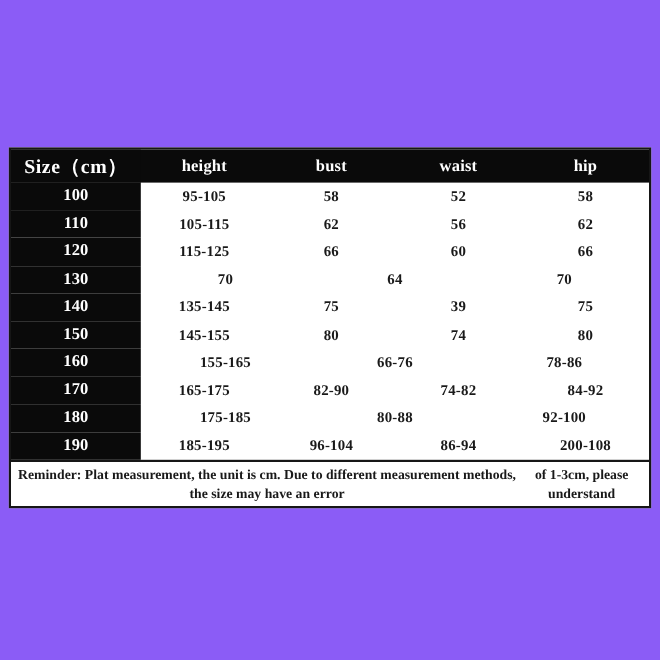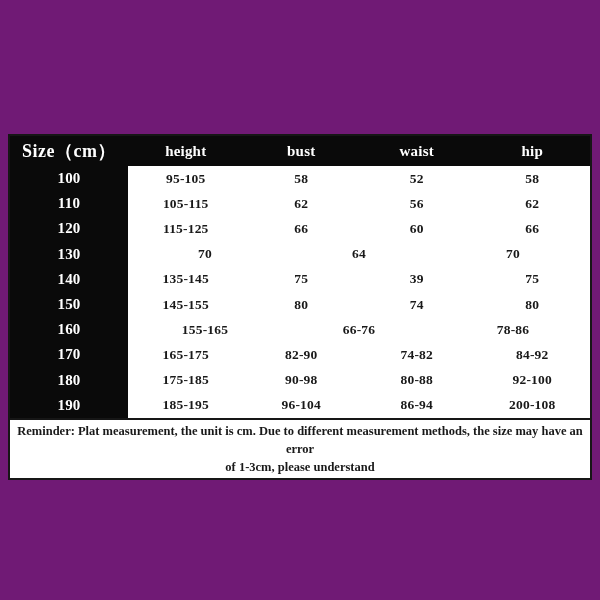--- a/index.html
+++ b/index.html
@@ -4,21 +4,21 @@
 <style>
   html, body {
     margin: 0;
     padding: 0;
     background: #ffffff;
   }
   .stage {
     position: relative;
     width: 600px;
     height: 600px;
-    background: #701a75;
+    background: #8b5cf6;
     font-family: "Liberation Serif", "DejaVu Serif", serif;
     overflow: hidden;
   }
   .size-table {
     position: absolute;
     left: 8px;
     top: 134px;
     width: 584px;
     box-sizing: border-box;
     border: 2px solid #161616;
@@ -59,21 +59,21 @@
   }
   .trow.header .size-col {
     font-size: 18px;
     letter-spacing: 0.5px;
   }
   .reminder {
     border-top: 2px solid #161616;
     background: #ffffff;
     min-height: 41px;
     display: flex;
-    flex-direction: column;
+    flex-direction: row;
     align-items: center;
     justify-content: center;
     text-align: center;
     padding: 2px 4px;
     box-sizing: border-box;
     font-size: 12.5px;
     line-height: 1.45;
     font-weight: 600;
     color: #191919;
   }
@@ -151,21 +151,20 @@
     <div class="cell size-col">170</div>
     <div class="cell">165-175</div>
     <div class="cell">82-90</div>
     <div class="cell">74-82</div>
     <div class="cell">84-92</div>
   </div>
 
   <div class="trow">
     <div class="cell size-col">180</div>
     <div class="cell">175-185</div>
-    <div class="cell">90-98</div>
     <div class="cell">80-88</div>
     <div class="cell">92-100</div>
   </div>
 
   <div class="trow">
     <div class="cell size-col">190</div>
     <div class="cell">185-195</div>
     <div class="cell">96-104</div>
     <div class="cell">86-94</div>
     <div class="cell">200-108</div>

